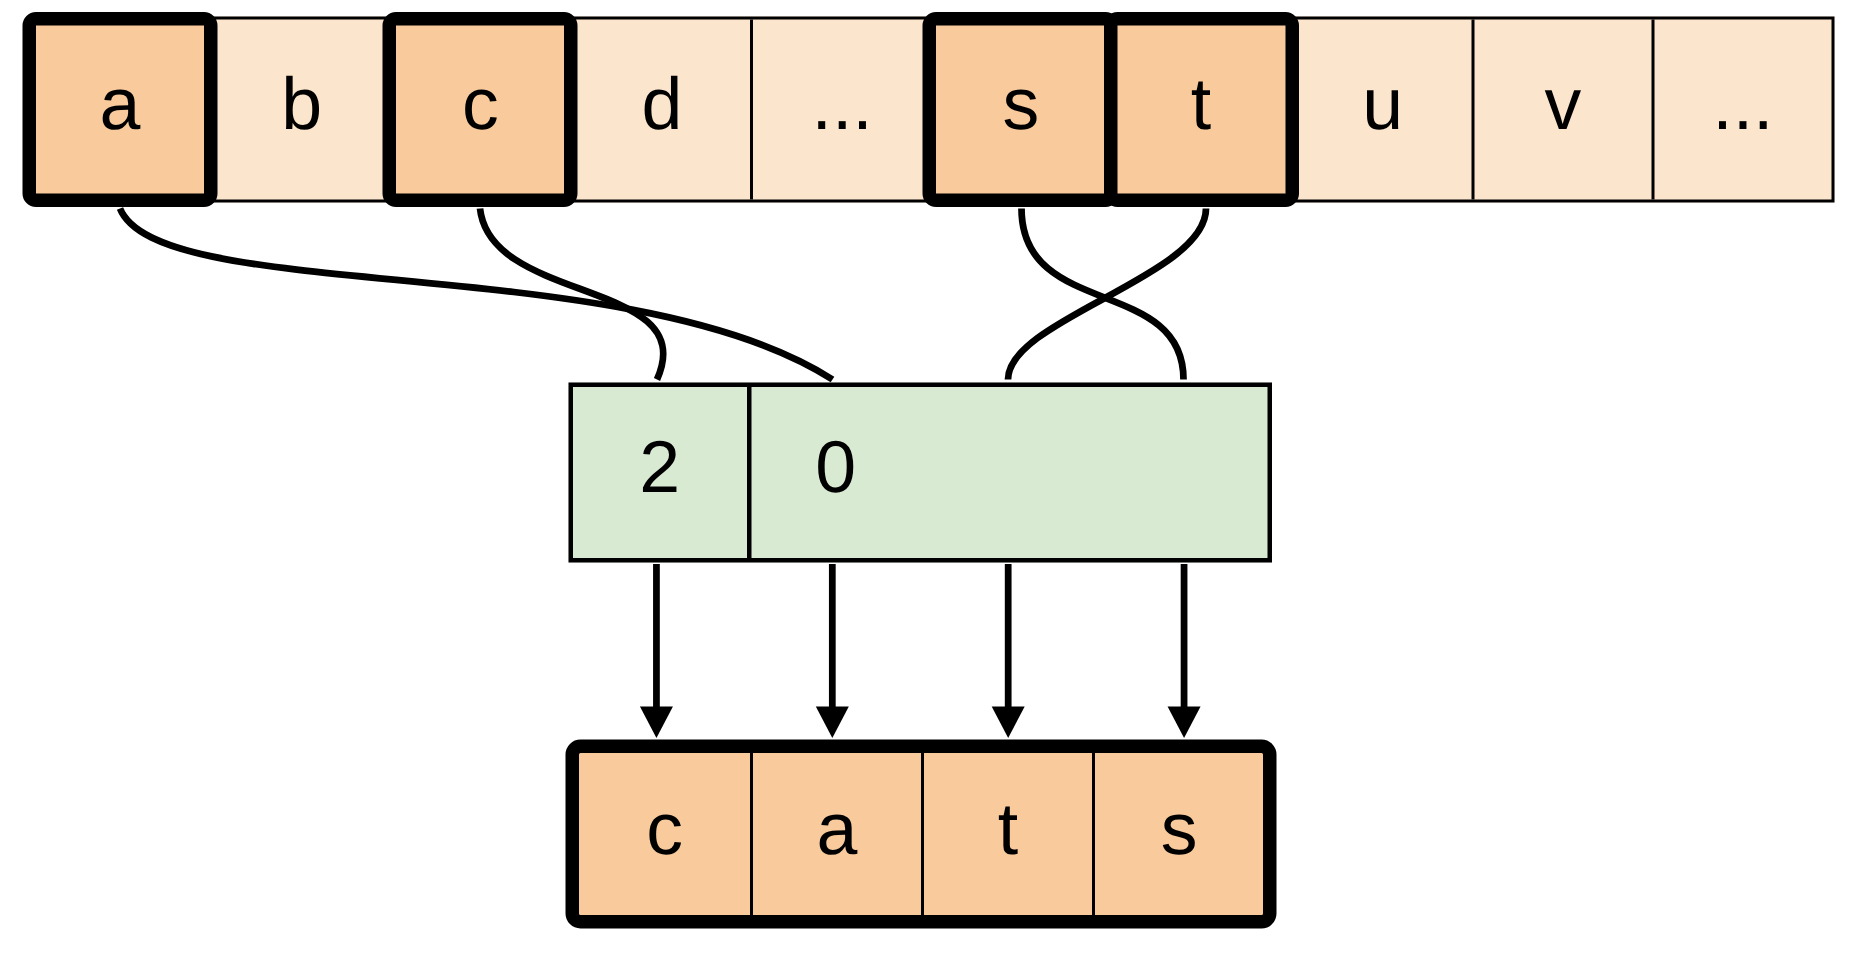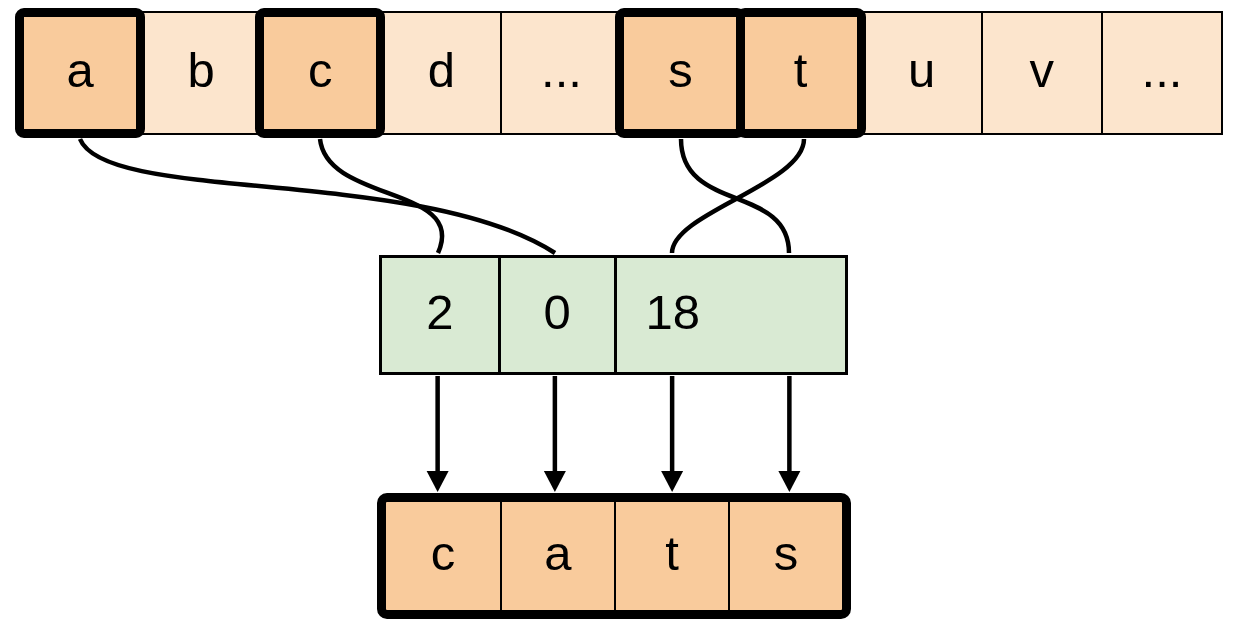--- a/index.html
+++ b/index.html
@@ -125,23 +125,20 @@
         <polygon points="778.375,471 800.375,471 789.375,492" fill="#000000"></polygon>
       </g>
     </svg>
   <div id="mid-row" class="row">
       <div class="cell">
         <span>2</span>
       </div>
       <div class="cell">
         <span>0</span>
       </div>
-      <div class="cell">
-        <span>18</span>
-      </div>
     </div>
   <div id="bottom-row" class="row">
       <div class="cell">
         <span>c</span>
       </div>
       <div class="cell">
         <span>a</span>
       </div>
       <div class="cell">
         <span>t</span>

